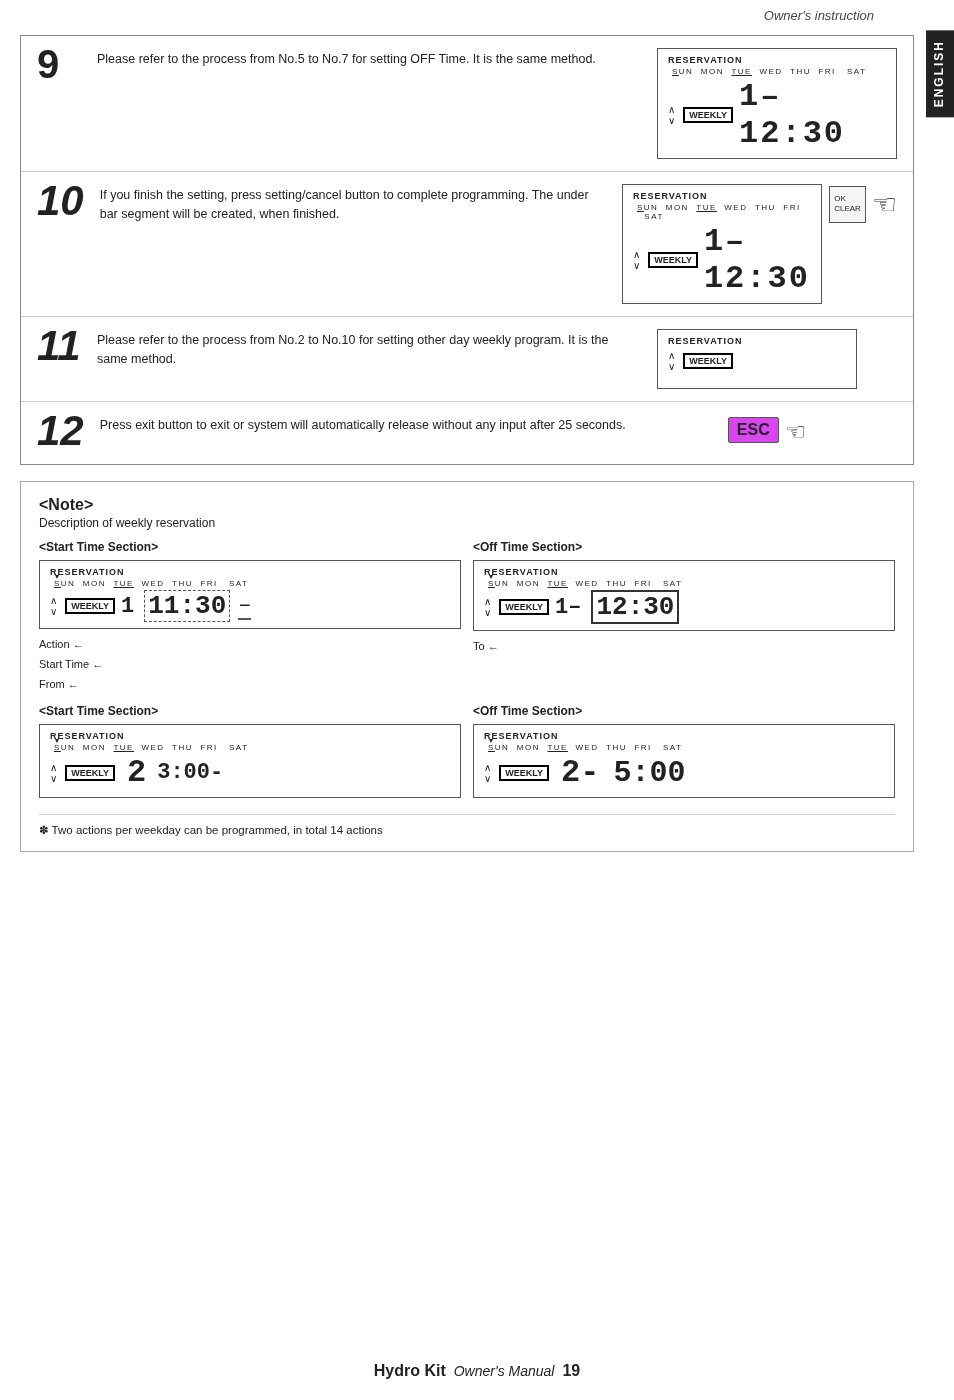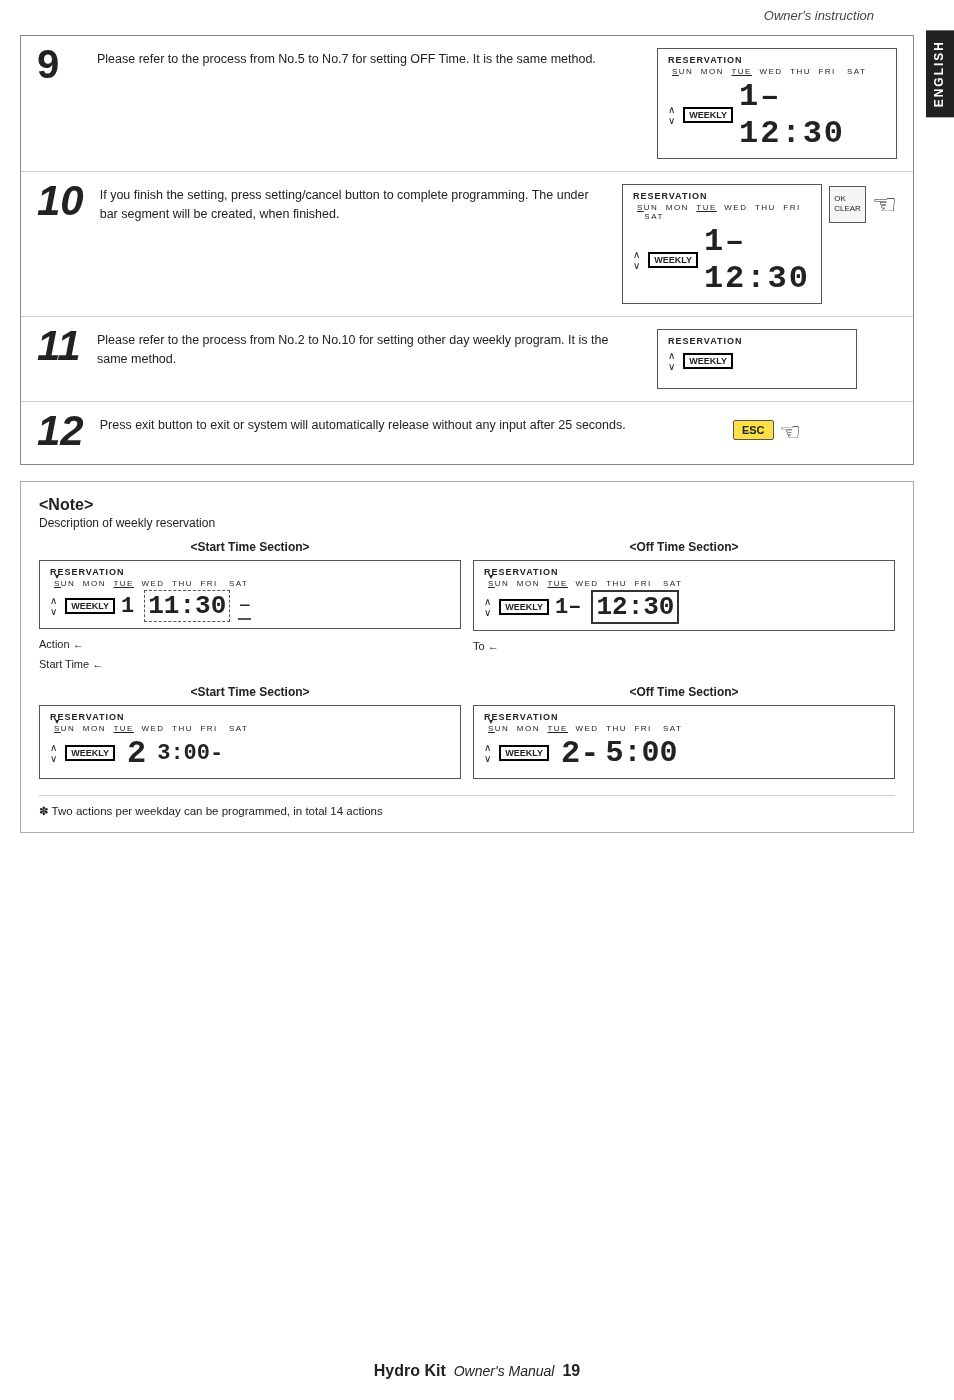--- a/index.html
+++ b/index.html
@@ -138,23 +138,23 @@
       margin-top: 4px;
     }
 
     .esc-btn-wrap {
       display: flex;
       align-items: center;
     }
     .esc-btn {
       border: 1.5px solid #555;
       padding: 3px 8px;
-      font-size: 11px;
-      font-weight: bold;
-      background: #fde047;
+      font-size: 16px;
+      font-weight: bold;
+      background: #d946ef;
       border-radius: 2px;
     }
 
     
     .note-box {
       margin: 10px 40px 20px 20px;
       border: 1.5px solid #aaa;
       padding: 14px 18px 14px 18px;
     }
 
@@ -170,21 +170,21 @@
 
     .note-sections {
       display: grid;
       grid-template-columns: 1fr 1fr;
       gap: 12px;
     }
 
     .section-label {
       font-weight: bold;
       font-size: 12px;
-      text-align: center;
+      text-align: left;
       margin-bottom: 6px;
     }
 
     .note-lcd-box {
       border: 1.5px solid #555;
       padding: 6px 10px;
       background: #fff;
       width: 100%;
       margin-bottom: 6px;
     }
@@ -360,20 +360,21 @@
           </div>
           <div class="lcd-weekly-box">WEEKLY</div>
           <span style="font-size:22px; font-family:'Courier New',monospace; font-weight:bold;">1</span>
           <span style="font-size:26px; font-family:'Courier New',monospace; font-weight:bold; border:1px dashed #555; padding:0 3px; margin-left:4px;">11:30</span>
           <span style="font-size:22px; font-family:'Courier New',monospace; margin-left:2px; border-bottom:2px solid #555;">–</span>
         </div>
       </div>
       <div class="note-annotations">
         <div>Action ←</div>
         <div>Start Time ←</div>
+        <div>From ←</div>
       </div>
     </div>
 
     <div>
       <div class="section-label">&lt;Off Time Section&gt;</div>
       <div class="note-lcd-box">
         <span class="lcd-top-label">RESERVATION</span>
         <div class="days-row">
           <span style="text-decoration:underline; position:relative;">S<span style="position:absolute;top:-7px;left:1px;font-size:8px;">▾</span></span>UN &nbsp;MON &nbsp;<span style="text-decoration:underline;">TUE</span> &nbsp;WED &nbsp;THU &nbsp;FRI &nbsp;&nbsp;SAT
         </div>
@@ -421,21 +422,21 @@
         <div class="days-row">
           <span style="text-decoration:underline; position:relative;">S<span style="position:absolute;top:-7px;left:1px;font-size:8px;">▾</span></span>UN &nbsp;MON &nbsp;<span style="text-decoration:underline;">TUE</span> &nbsp;WED &nbsp;THU &nbsp;FRI &nbsp;&nbsp;SAT
         </div>
         <div class="lcd-row">
           <div class="lcd-arrows">
             <span>∧</span>
             <span>∨</span>
           </div>
           <div class="lcd-weekly-box">WEEKLY</div>
           <span style="font-size:32px; font-family:'Courier New',monospace; font-weight:bold; margin-left:6px;">2-</span>
-          <span style="font-size:30px; font-family:'Courier New',monospace; font-weight:bold; ">5:00</span>
+          <span style="font-size:30px; font-family:'Courier New',monospace; font-weight:bold; margin-left:8px;">5:00</span>
         </div>
       </div>
     </div>
   </div>
 
   <div class="note-footer">✽ Two actions per weekday can be programmed, in total 14 actions</div>
 </div>
 
 <div class="page-footer">
   <span class="footer-brand">Hydro Kit</span>

